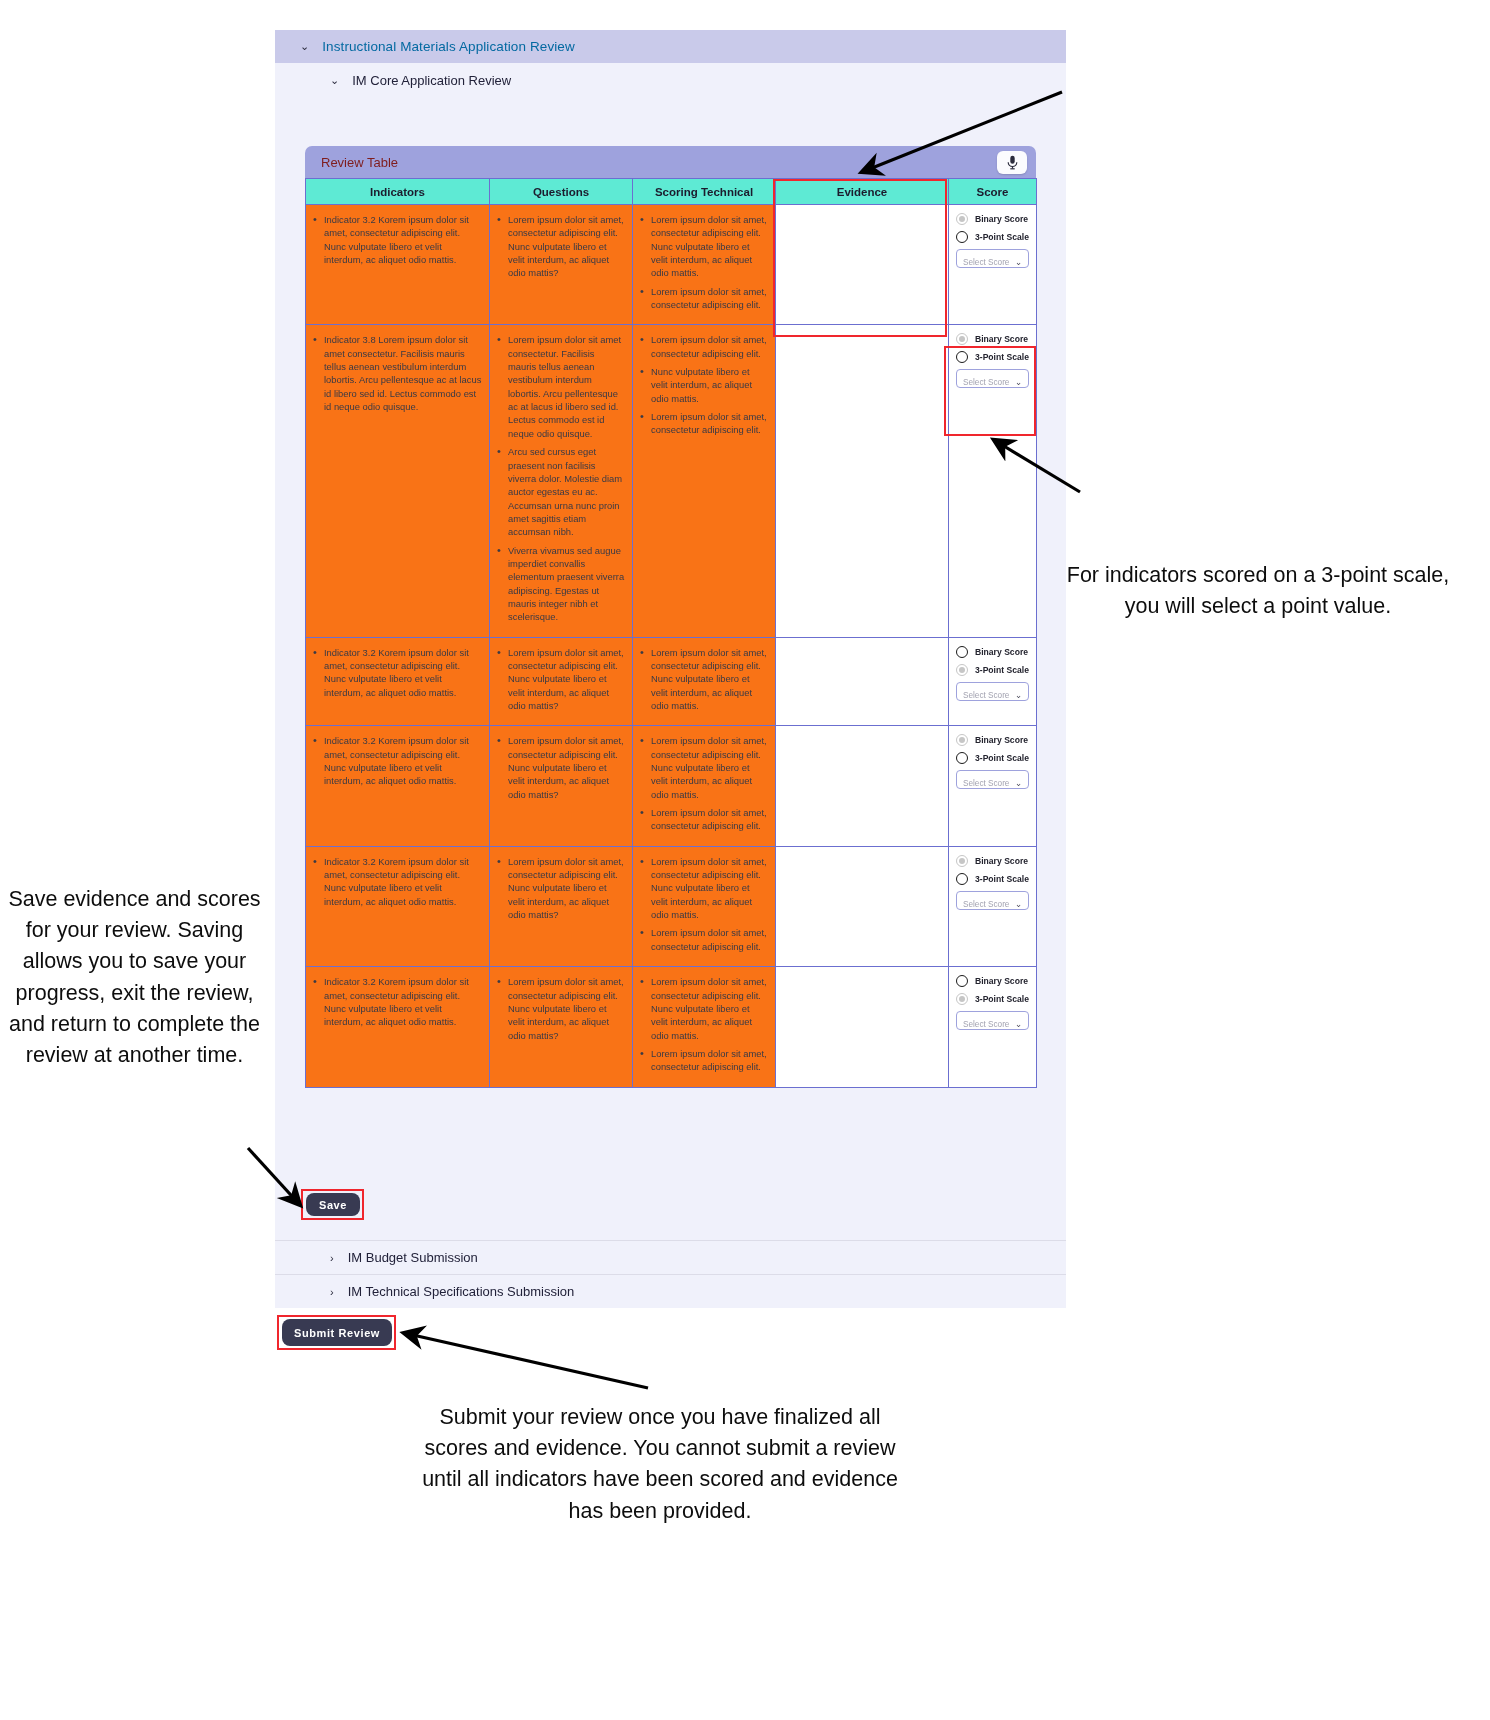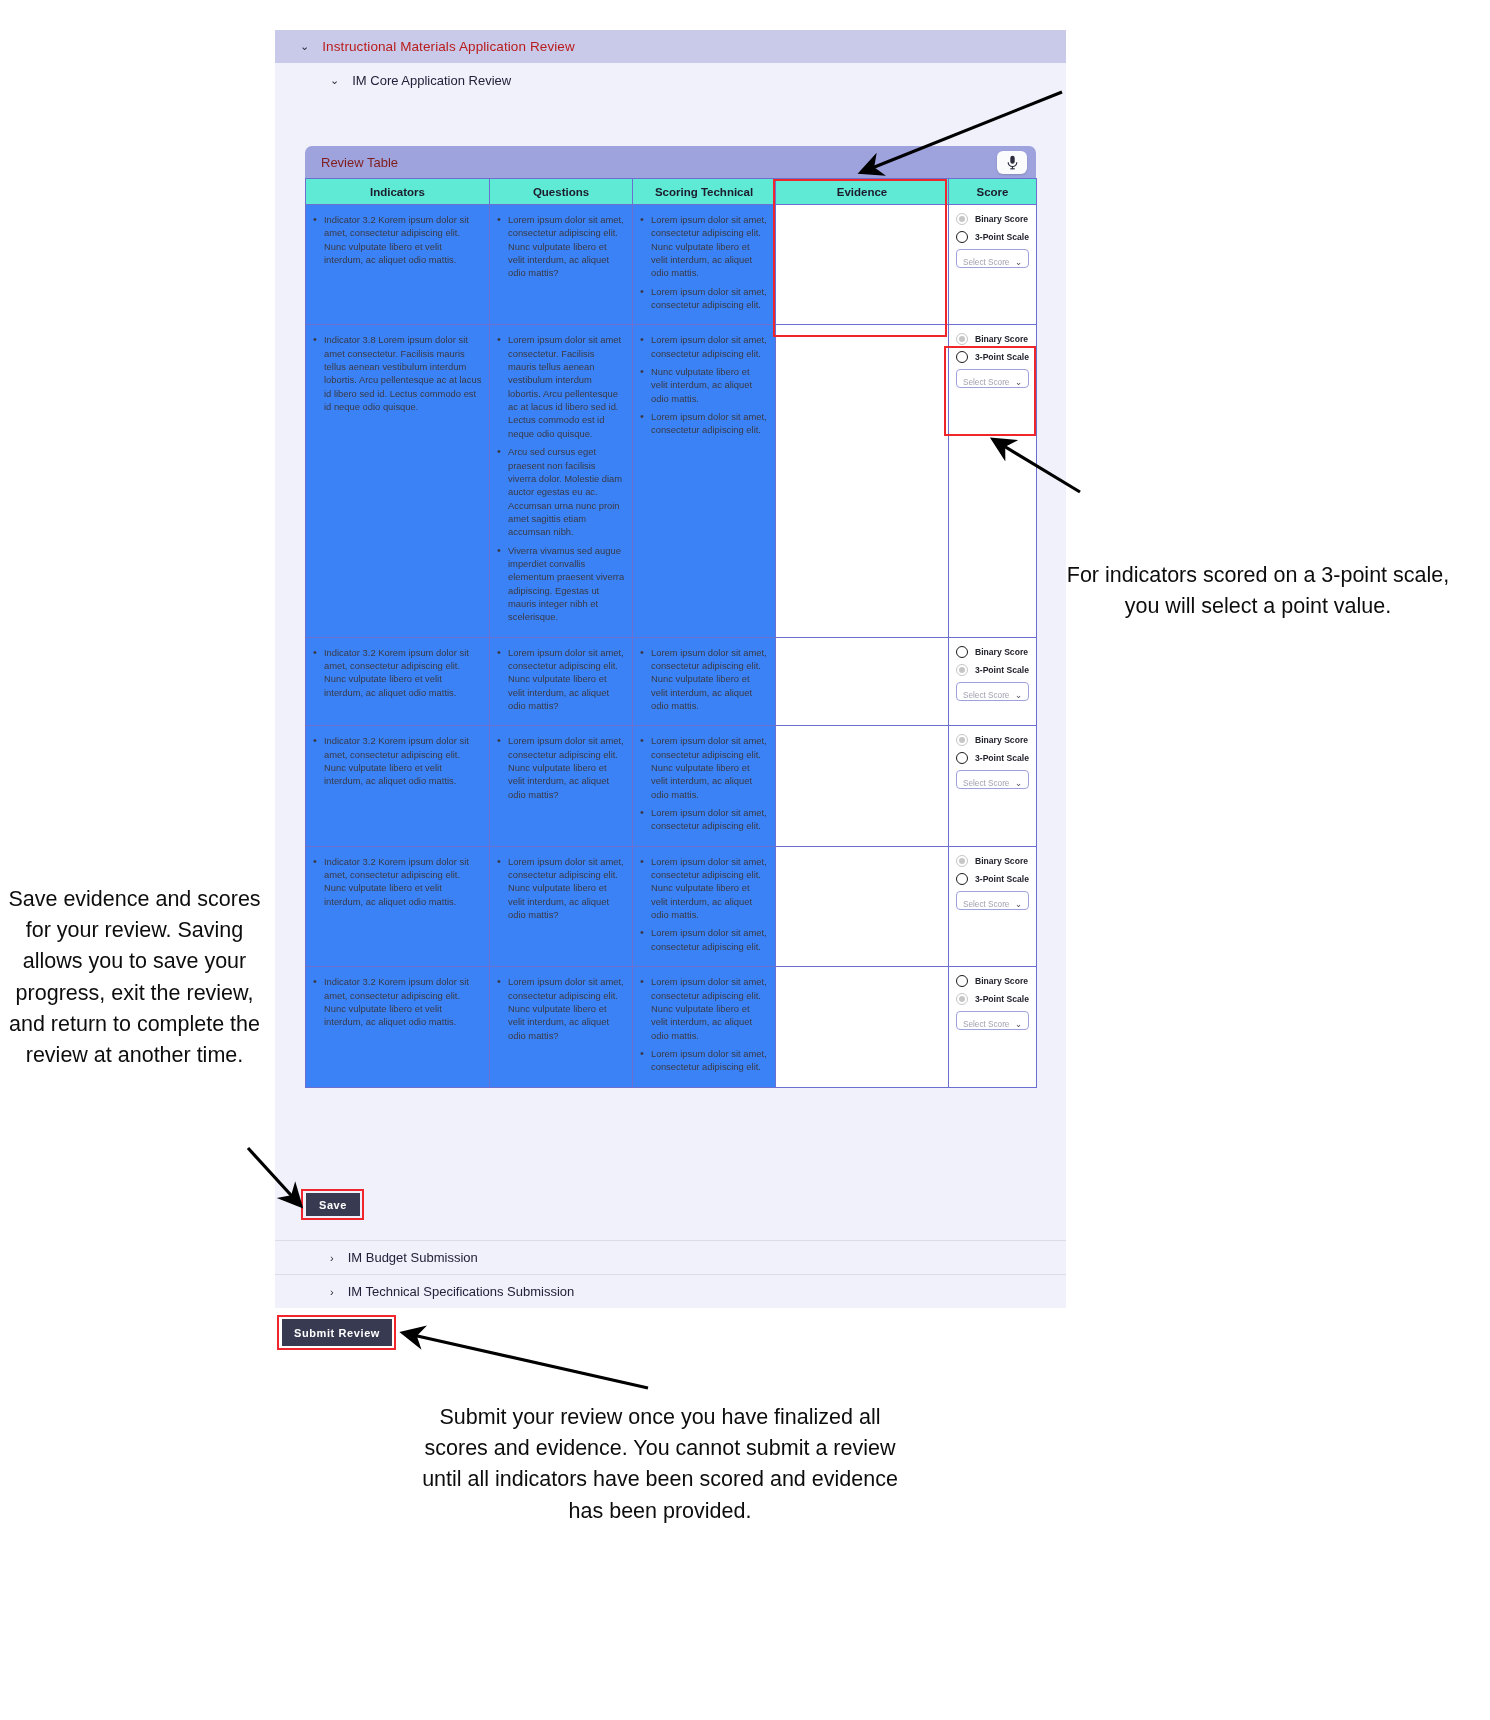--- a/index.html
+++ b/index.html
@@ -19,21 +19,21 @@
     background: #f0f1fb;
   }
 
   .accordion-top {
     height: 33px;
     background: #c9caea;
     display: flex; align-items: center;
     padding-left: 25px;
   }
   .accordion-top .chev { font-size: 11px; color: #2b2b3d; margin-right: 13px; line-height: 1; }
-  .accordion-top .acc-label { font-size: 13.5px; color: #b91c1c; letter-spacing: .1px; }
+  .accordion-top .acc-label { font-size: 13.5px; color: #0369a1; letter-spacing: .1px; }
 
   .accordion-sub {
     height: 34px;
     display: flex; align-items: center;
     padding-left: 55px;
   }
   .accordion-sub .chev { font-size: 11px; color: #2b2b3d; margin-right: 13px; line-height: 1; }
   .accordion-sub .acc-label { font-size: 13px; color: #22223a; }
 
   
@@ -71,21 +71,21 @@
     color: #1c1c2e;
     height: 26px;
     font-weight: bold;
     text-align: center;
   }
   table.review td {
     border: 1px solid #6b6fd0;
     vertical-align: top;
     padding: 8px 7px 8px 7px;
   }
-  td.c-ind, td.c-q, td.c-sc { background: #3b82f6; }
+  td.c-ind, td.c-q, td.c-sc { background: #f97316; }
   td.c-ev { background: #ffffff; }
   td.c-score { background: #ffffff; padding: 9px 6px; }
 
   col.w-ind   { width: 184px; }
   col.w-q     { width: 143px; }
   col.w-sc    { width: 143px; }
   col.w-ev    { width: 173px; }
   col.w-score { width: 88px; }
 
   ul.cell-list { list-style: none; }
@@ -145,21 +145,21 @@
   #hl-evidence { left: 773px; top: 179px; width: 174px; height: 158px; }
   #hl-score2   { left: 944px; top: 346px; width: 92px; height: 90px; }
   #hl-save     { left: 301px; top: 1189px; width: 63px; height: 31px; }
   #hl-submit   { left: 277px; top: 1315px; width: 119px; height: 35px; }
 
   
   .btn-dark {
     position: absolute;
     background: #383a52;
     color: #ffffff;
-    border-radius: 0;
+    border-radius: 8px;
     display: flex; align-items: center; justify-content: center;
     font-size: 11px;
     letter-spacing: .6px;
     font-weight: bold;
   }
   #save-btn   { left: 306px; top: 1193px; width: 54px; height: 23px; }
   #submit-btn { left: 282px; top: 1319px; width: 110px; height: 27px; }
 
   
   .acc-row {

